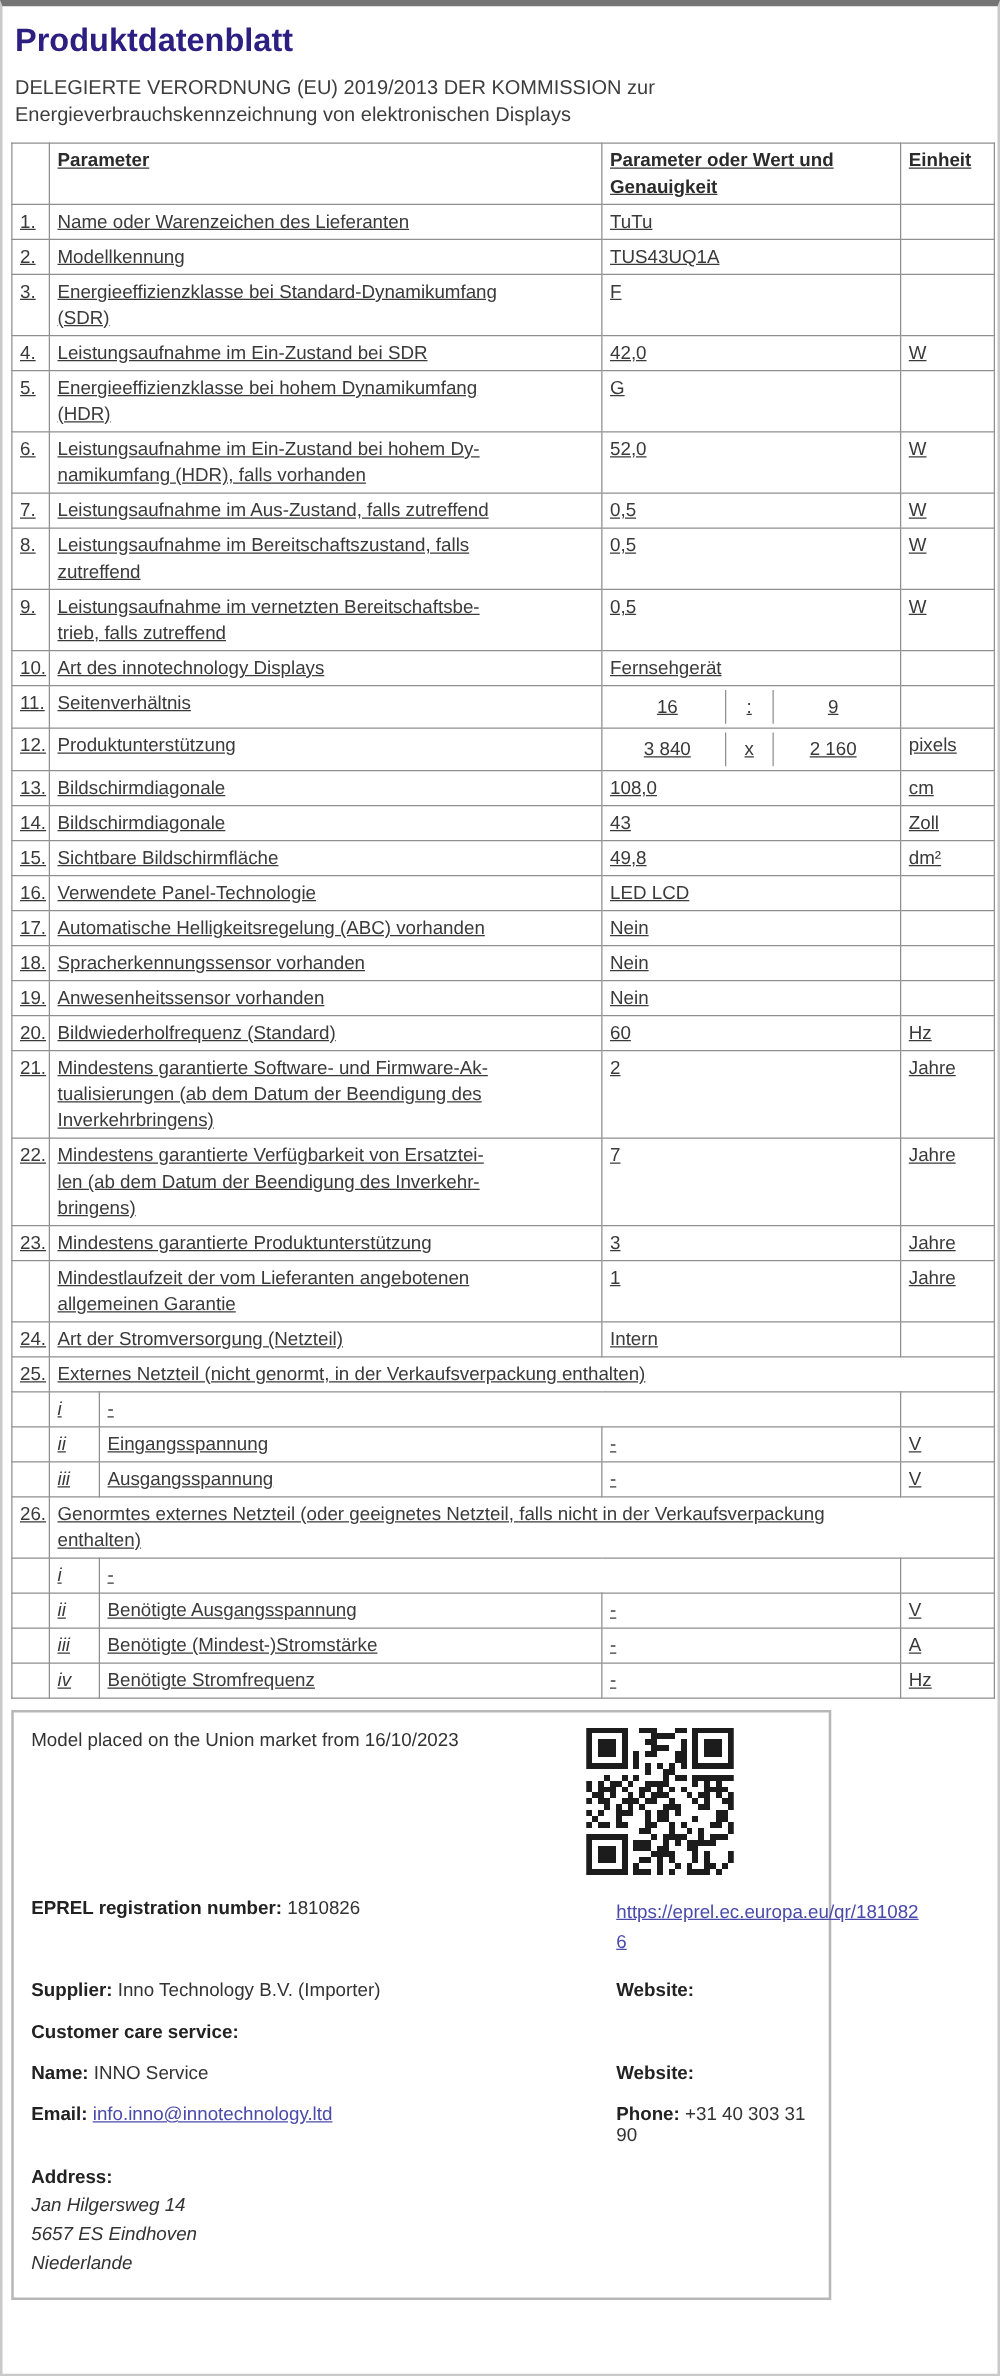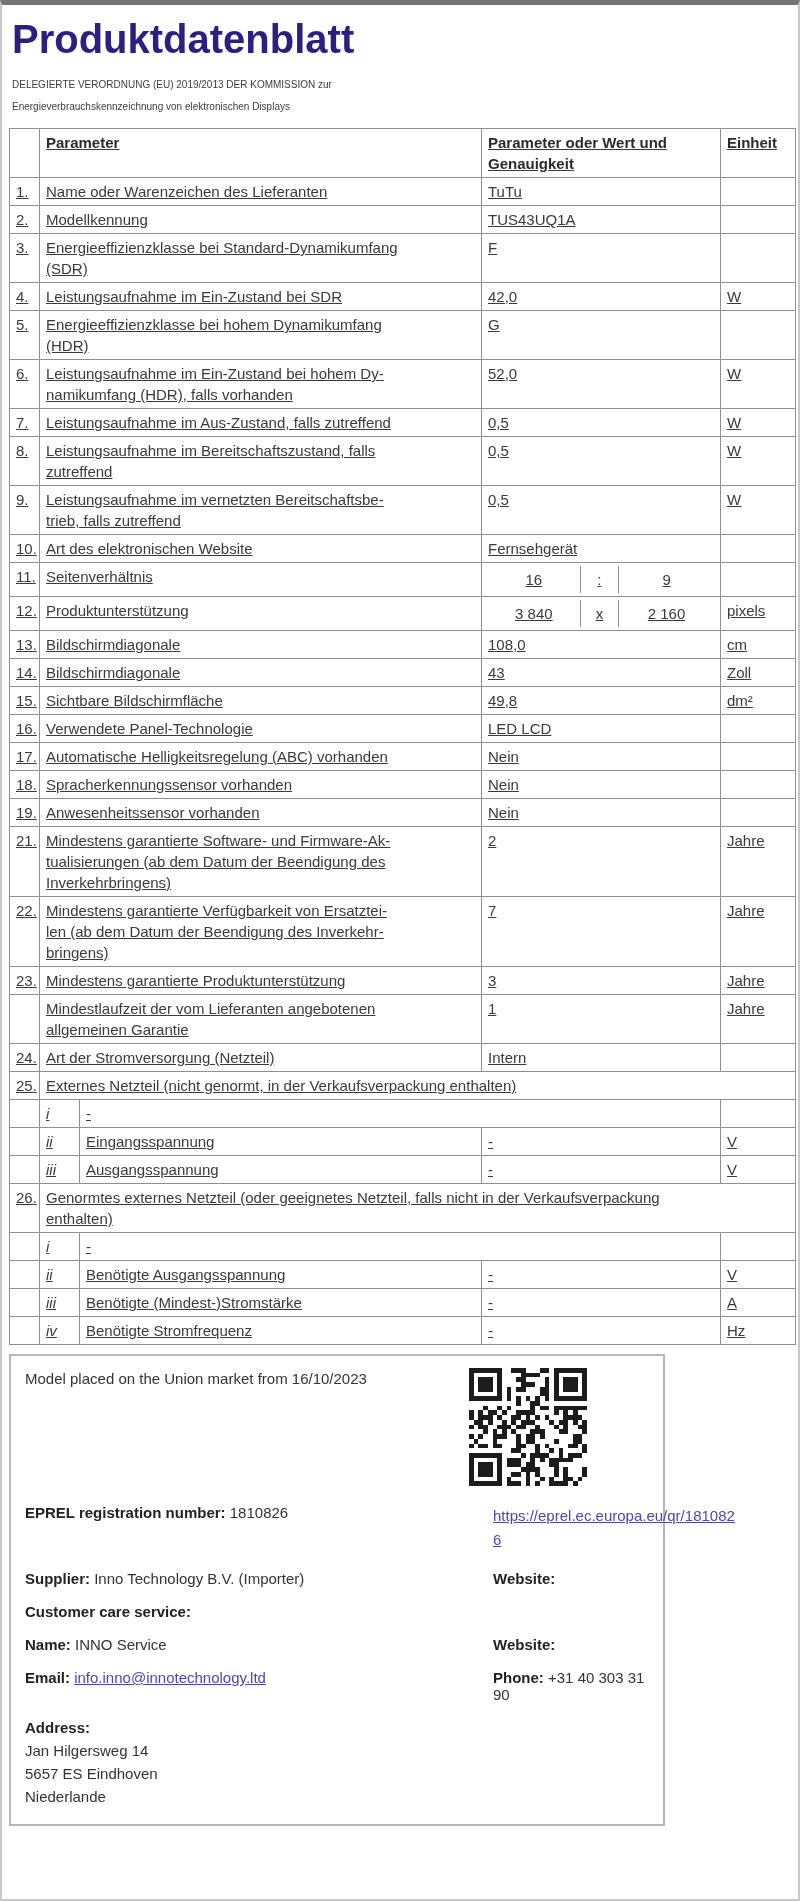--- a/index.html
+++ b/index.html
@@ -9,25 +9,25 @@
     font-family:"Liberation Sans","DejaVu Sans",sans-serif;
     color:#333;
     border-top:5px solid #757575;
     border-left:2px solid #c9c9c9;
     border-right:2px solid #c9c9c9;
     border-bottom:2px solid #c9c9c9;
   }
   .page { padding:10px 6px 5px 6px; }
 
   .doc-title {
-    font-size:40px; font-weight:bold; letter-spacing:0;
+    font-size:26px; font-weight:bold; letter-spacing:0;
     color:#2d1e82; padding:2px 4px 8px 4px;
   }
   .doc-subtitle {
-    font-size:10px; color:#3d3d3d; line-height:22px;
+    font-size:16px; color:#3d3d3d; line-height:22px;
     padding:4px 4px 8px 4px; white-space:pre-line;
   }
 
   table.data {
     width:786px; border-collapse:collapse; table-layout:fixed;
     font-size:15px; color:#3a3a3a; margin:2px 0 0 1px;text-decoration:underline;
   }
   table.data col.c-num  { width:30px; }
   table.data col.c-sub  { width:40px; }
   table.data col.c-lab  { width:402px; }
@@ -62,21 +62,21 @@
   .f-right { flex:1; }
   .f-label { font-weight:bold; color:#222; }
   .market-row { min-height:126px; margin-bottom:8px; }
   .qr {
     position:absolute; top:12px; right:76px;
     width:118px; height:118px;
   }
   a.link { color:#4a4aaa; text-decoration:underline; cursor:pointer; }
   .eprel-link { display:inline-block; width:242px; word-break:break-all; line-height:24px; }
   .f-row.tight { margin-bottom:16px; }
-  .addr-lines { line-height:23px; white-space:pre-line; margin-top:3px; }
+  .addr-lines { line-height:23px; white-space:pre-line; margin-top:3px;font-style:italic; }
   .gap-lg { margin-bottom:18px; }
 </style>
 </head>
 <body>
 
 <div class="page">
 
   <div class="doc-title">Produktdatenblatt</div>
   <div class="doc-subtitle">DELEGIERTE VERORDNUNG (EU) 2019/2013 DER KOMMISSION zur
 Energieverbrauchskennzeichnung von elektronischen Displays</div>
@@ -150,21 +150,21 @@
         </tr>
         <tr>
           <td class="num">9.</td>
           <td class="lab" colspan="2">Leistungsaufnahme im vernetzten Bereitschaftsbe-
 trieb, falls zutreffend</td>
           <td class="val-right">0,5</td>
           <td class="unit">W</td>
         </tr>
         <tr>
           <td class="num">10.</td>
-          <td class="lab" colspan="2">Art des elektronischen Website</td>
+          <td class="lab" colspan="2">Art des innotechnology Displays</td>
           <td class="val-right">Fernsehgerät</td>
           <td class="unit"></td>
         </tr>
         <tr>
           <td class="num">11.</td>
           <td class="lab" colspan="2">Seitenverhältnis</td>
           <td class="triple">
             <div class="tripwrap">
               <span class="t1">16</span>
               <span class="t2">:</span>
@@ -219,20 +219,26 @@
           <td class="num">18.</td>
           <td class="lab" colspan="2">Spracherkennungssensor vorhanden</td>
           <td class="val-right">Nein</td>
           <td class="unit"></td>
         </tr>
         <tr>
           <td class="num">19.</td>
           <td class="lab" colspan="2">Anwesenheitssensor vorhanden</td>
           <td class="val-right">Nein</td>
           <td class="unit"></td>
+        </tr>
+        <tr>
+          <td class="num">20.</td>
+          <td class="lab" colspan="2">Bildwiederholfrequenz (Standard)</td>
+          <td class="val-right">60</td>
+          <td class="unit">Hz</td>
         </tr>
         <tr>
           <td class="num">21.</td>
           <td class="lab" colspan="2">Mindestens garantierte Software- und Firmware-Ak-
 tualisierungen (ab dem Datum der Beendigung des
 Inverkehrbringens)</td>
           <td class="val-right">2</td>
           <td class="unit">Jahre</td>
         </tr>
         <tr>

